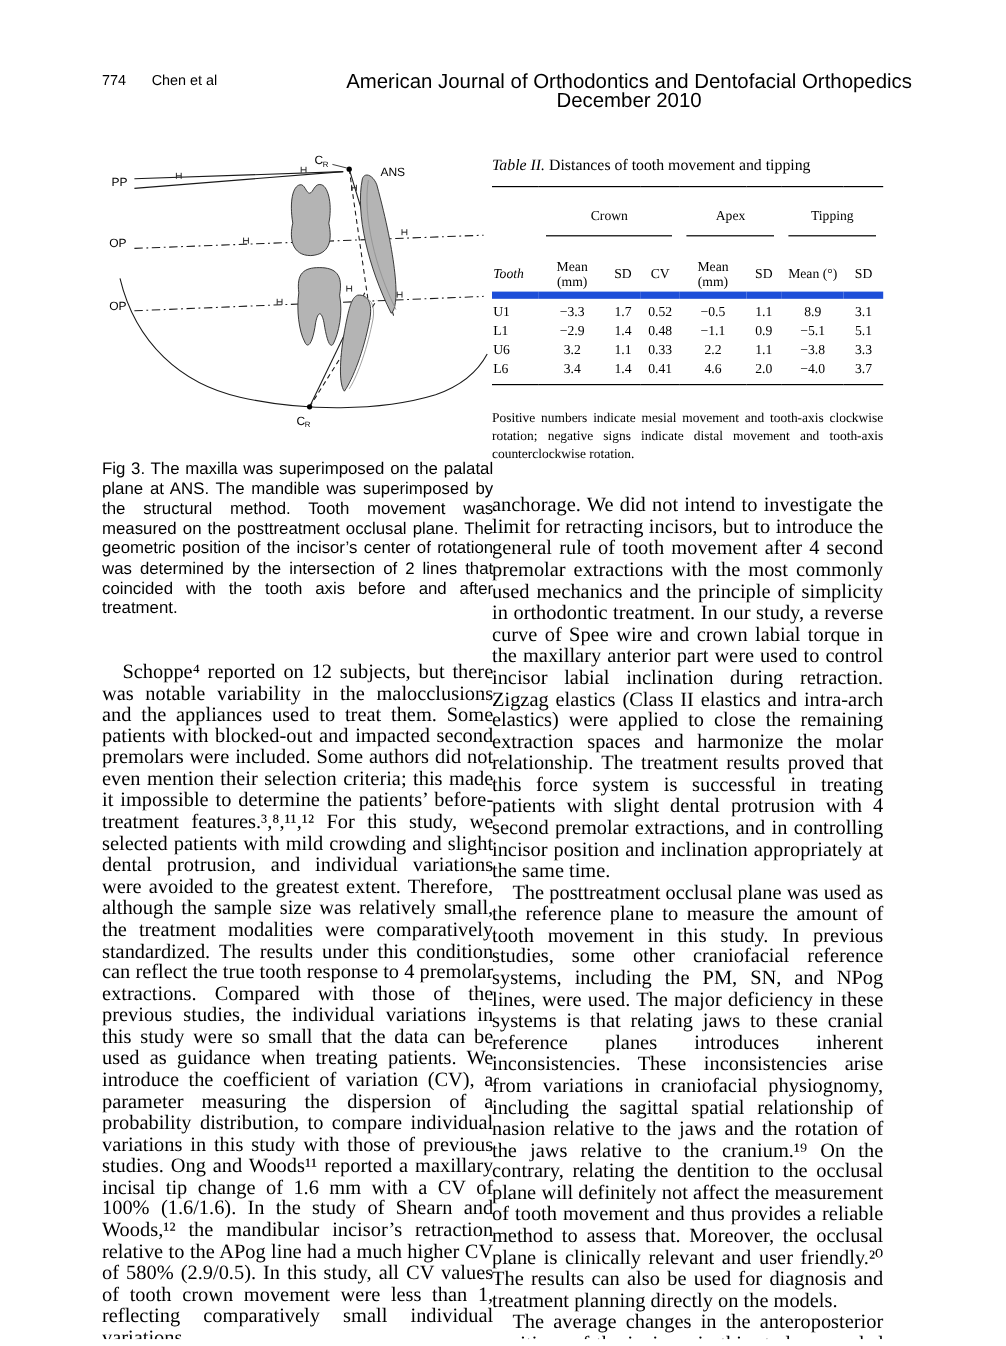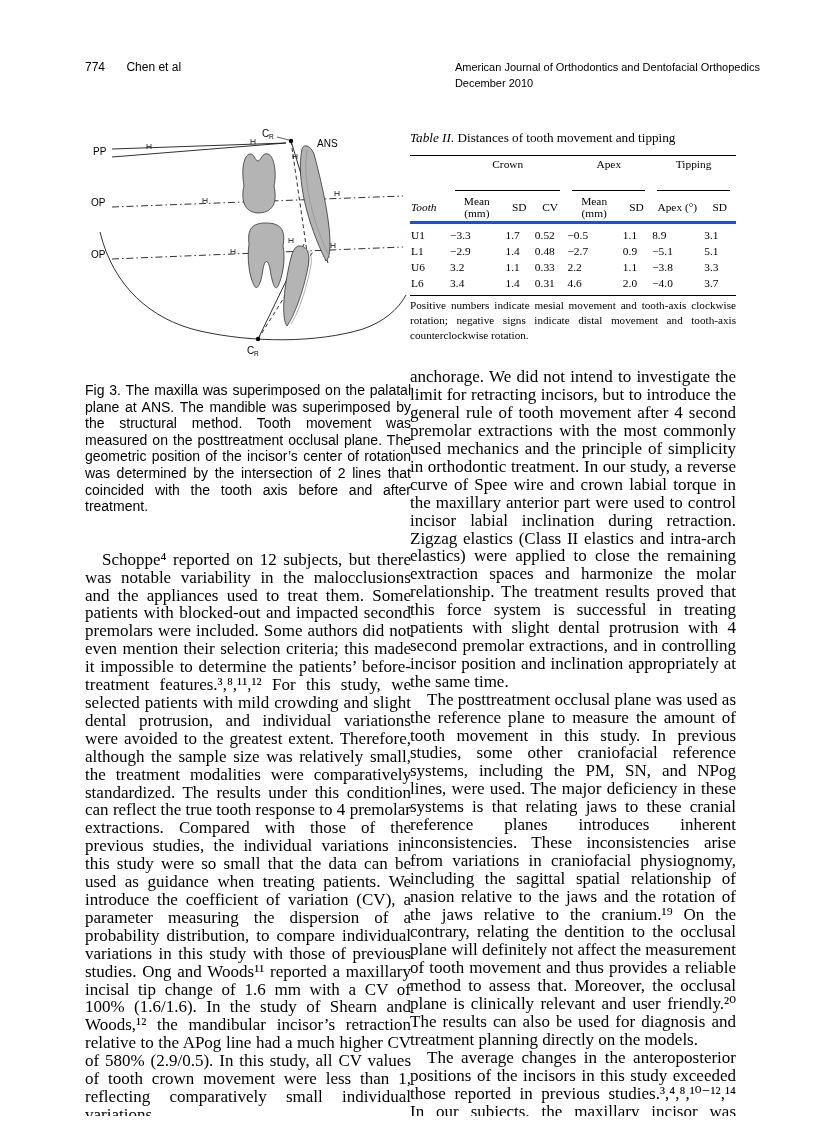--- a/index.html
+++ b/index.html
@@ -9,21 +9,21 @@
     font-family:"Liberation Serif","DejaVu Serif",serif;
   }
   
   .running-head {
     position:absolute; top:60px; left:85px; width:675px;
     display:flex; justify-content:space-between; align-items:flex-start;
     font-family:"Liberation Sans","DejaVu Sans",sans-serif;
   }
   .rh-left { font-size:12px; }
   .rh-num { margin-right:18px; }
-  .rh-right { text-align:left; font-size:11px; line-height:15.5px; }
+  .rh-right { text-align:center; font-size:17px; line-height:15.5px; }
 
   
   .col { position:absolute; top:128px; width:326px; }
   .col-left  { left:85px; }
   .col-right { left:410px; }
 
   figure { margin:0; }
   svg.fig { display:block; width:326px; height:228px; }
   figcaption {
     margin-top:26px;
@@ -41,29 +41,29 @@
   .table-caption { font-size:13.2px; margin:2px 0 9px 0; }
   .tlabel { font-style:italic; }
   table.data {
     width:100%; border-collapse:collapse;
     border-top:1.2px solid #000;
     border-bottom:1.2px solid #000;
     font-size:11.4px;
   }
   table.data th, table.data td { font-weight:normal; padding:2px 1px; }
   .group-row th { padding-top:5px; padding-bottom:0; }
-  .grp-underline { border-bottom:1px solid #000; padding-bottom:20px; margin:0 5px; text-align:center; }
-  .head-row th { padding:4px 1px 3px 1px; border-bottom:3px solid #1d4ed8; text-align:center;margin-left:36px; }
+  .grp-underline { border-bottom:1px solid #000; padding-bottom:10px; margin:16px 5px; text-align:center; }
+  .head-row th { padding:4px 1px 3px 1px; border-bottom:6px solid #1d4ed8; text-align:center;margin-left:36px; }
   .head-row th:first-child { text-align:left; font-style:italic; }
-  tbody td { }
+  tbody td { text-align:center; }
   tbody td:first-child { text-align:left; }
   tbody tr:first-child td { padding-top:5px; }
   tbody tr:last-child td { padding-bottom:6px; }
   .footnote {
-    margin:2px 0 0 0; font-size:11.2px; line-height:14.8px; text-align:justify;
+    margin:21px 0 0 0; font-size:11.2px; line-height:14.8px; text-align:justify;
   }
 </style>
 </head>
 <body>
 
 <div class="page">
 
   <header class="running-head">
     <div class="rh-left">
       <span class="rh-num">774</span>
@@ -170,60 +170,60 @@
                 <div class="grp-underline">Tipping</div>
               </th>
           </tr>
           <tr class="head-row">
             <th>Tooth</th>
             <th>Mean (mm)</th>
             <th>SD</th>
             <th>CV</th>
             <th>Mean (mm)</th>
             <th>SD</th>
-            <th>Apex (°)</th>
+            <th>Mean (°)</th>
             <th>SD</th>
           </tr>
         </thead>
         <tbody>
           <tr>
             <td>U1</td>
             <td>−3.3</td>
             <td>1.7</td>
             <td>0.52</td>
             <td>−0.5</td>
             <td>1.1</td>
             <td>8.9</td>
             <td>3.1</td>
           </tr>
           <tr>
             <td>L1</td>
             <td>−2.9</td>
             <td>1.4</td>
             <td>0.48</td>
-            <td>−2.7</td>
+            <td>−1.1</td>
             <td>0.9</td>
             <td>−5.1</td>
             <td>5.1</td>
           </tr>
           <tr>
             <td>U6</td>
             <td>3.2</td>
             <td>1.1</td>
             <td>0.33</td>
             <td>2.2</td>
             <td>1.1</td>
             <td>−3.8</td>
             <td>3.3</td>
           </tr>
           <tr>
             <td>L6</td>
             <td>3.4</td>
             <td>1.4</td>
-            <td>0.31</td>
+            <td>0.41</td>
             <td>4.6</td>
             <td>2.0</td>
             <td>−4.0</td>
             <td>3.7</td>
           </tr>
         </tbody>
       </table>
       <p class="footnote">Positive numbers indicate mesial movement and tooth-axis clockwise rotation; negative signs indicate distal movement and tooth-axis counterclockwise rotation.</p>
     </div>
 

